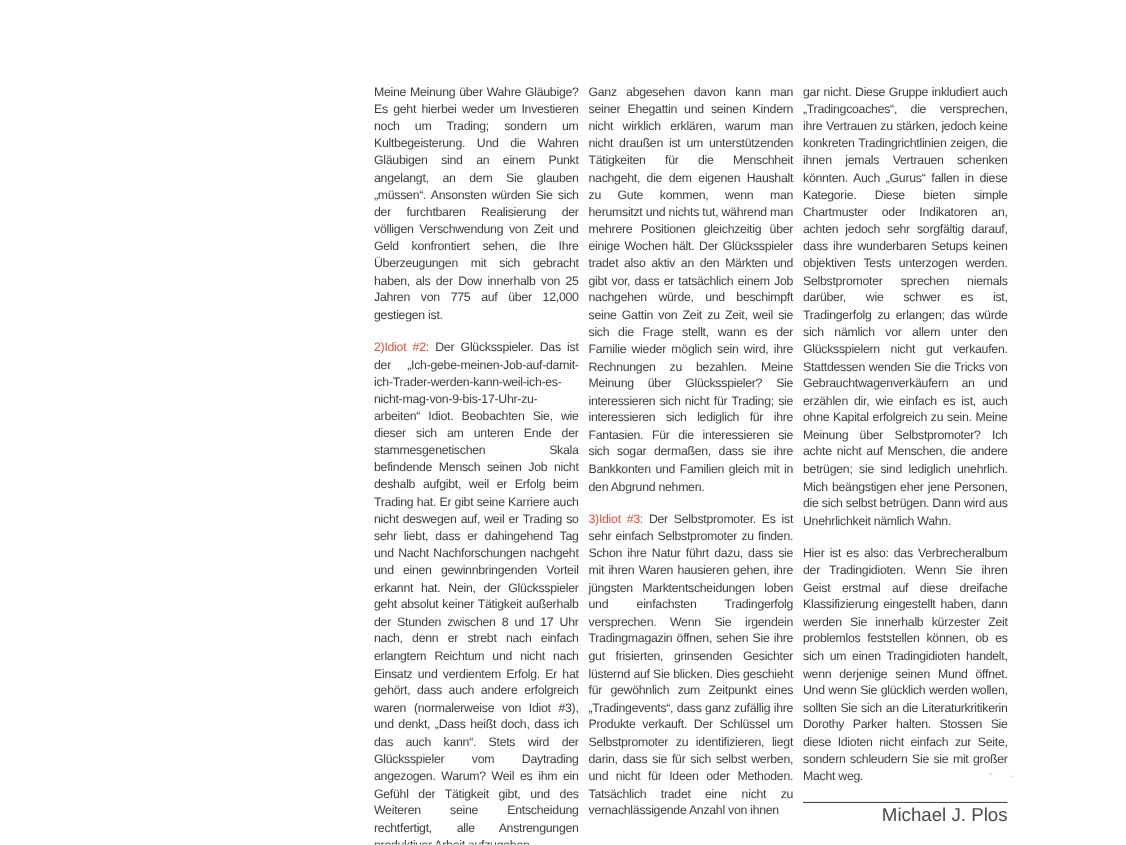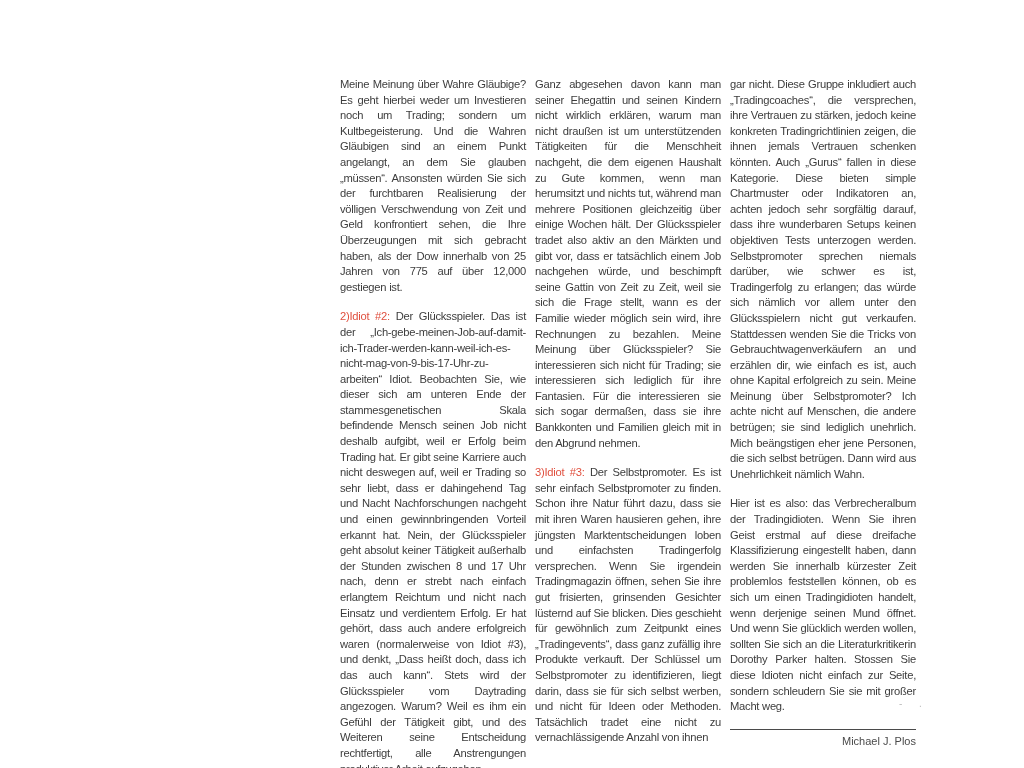--- a/index.html
+++ b/index.html
@@ -45,21 +45,21 @@
   .sig-block {
     margin-top: 2px;
   }
   .sig-rule {
     border: 0;
     border-top: 1px solid #4a4a4a;
     margin: 0 0 4px 0;
   }
   .sig-name {
     text-align: right;
-    font-size: 11px;
+    font-size: 17px;
     line-height: 14px;
     color: #4a4a4a;
     letter-spacing: 0;
   }
   .footer-marks {
     position: absolute;
     left: 899px;
     top: 698px;
     font-size: 10px;
     color: #bdbdbd;

